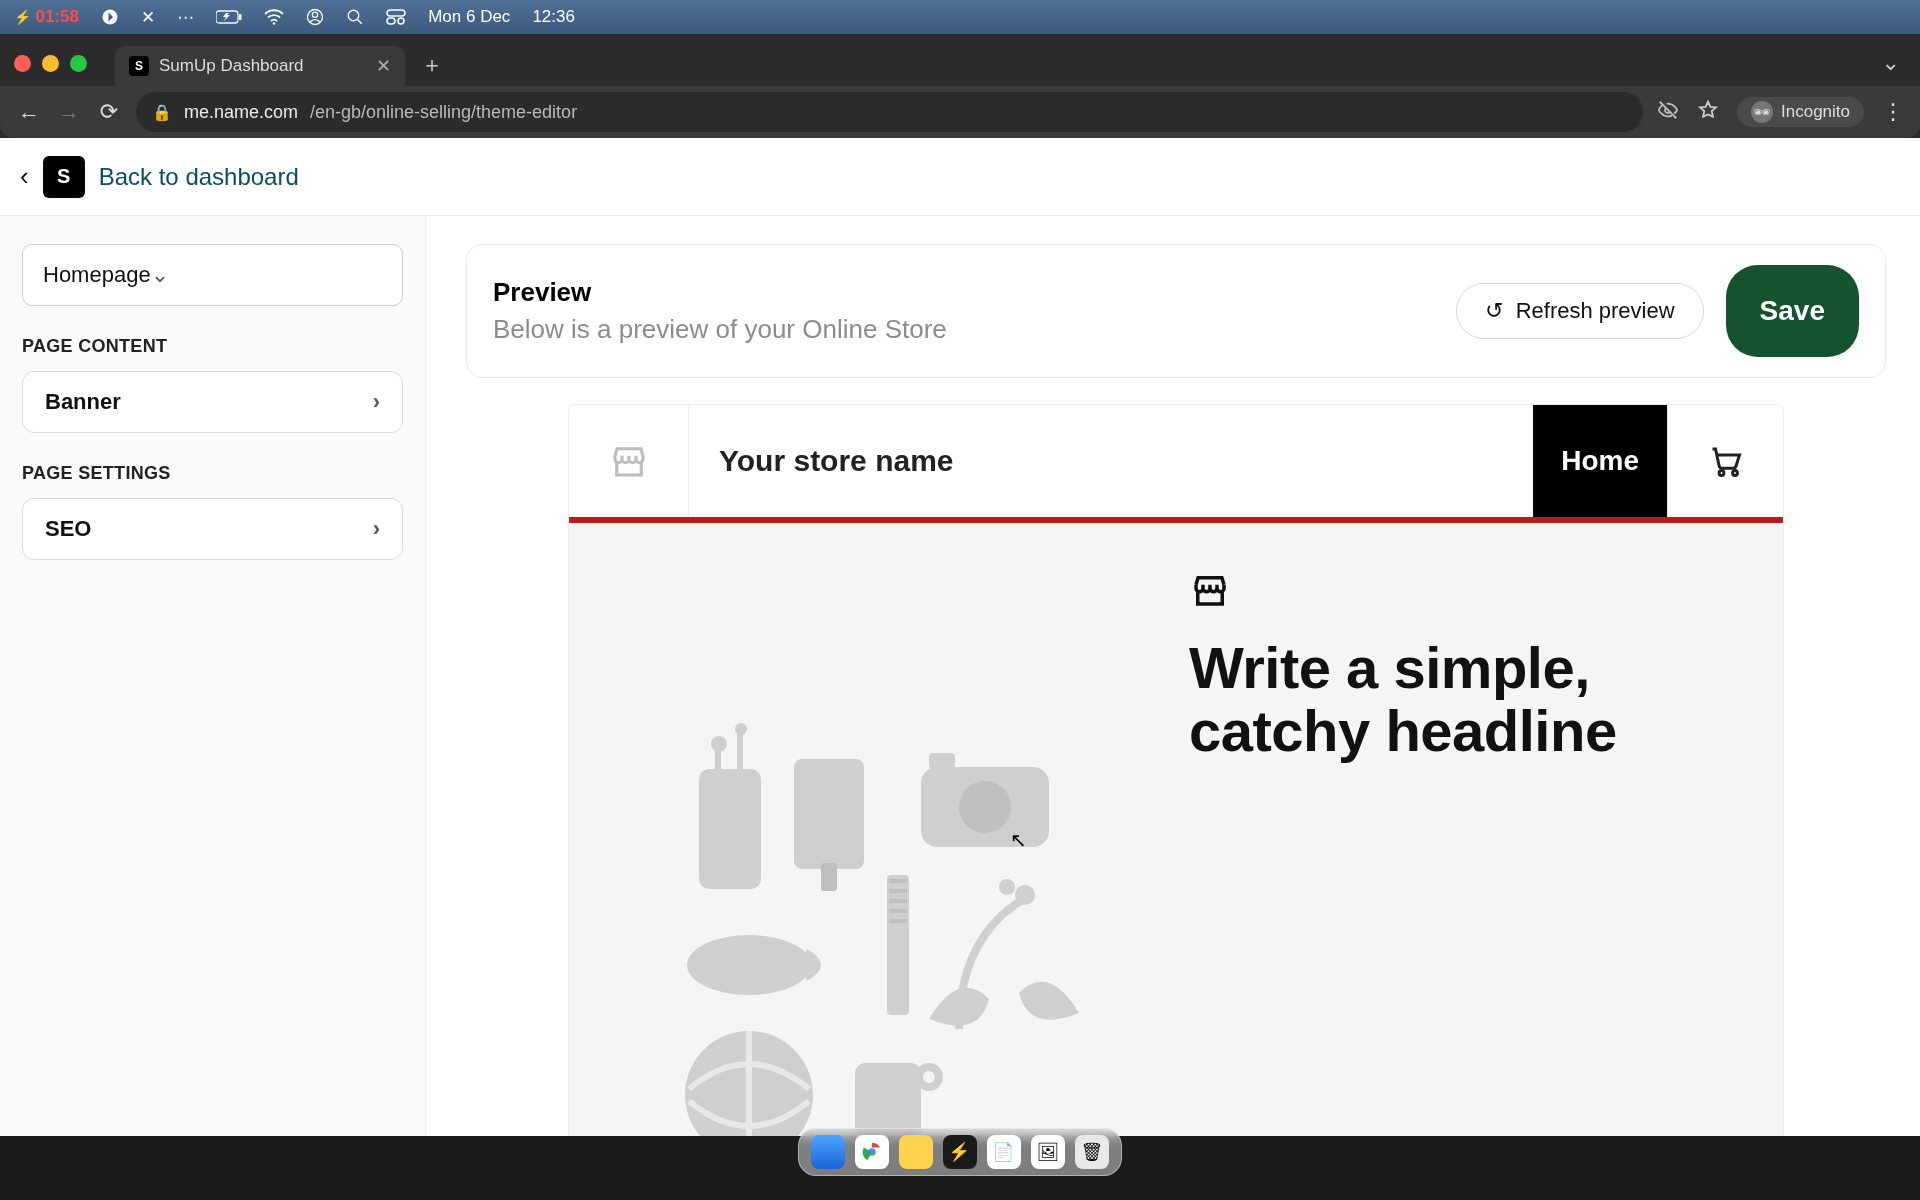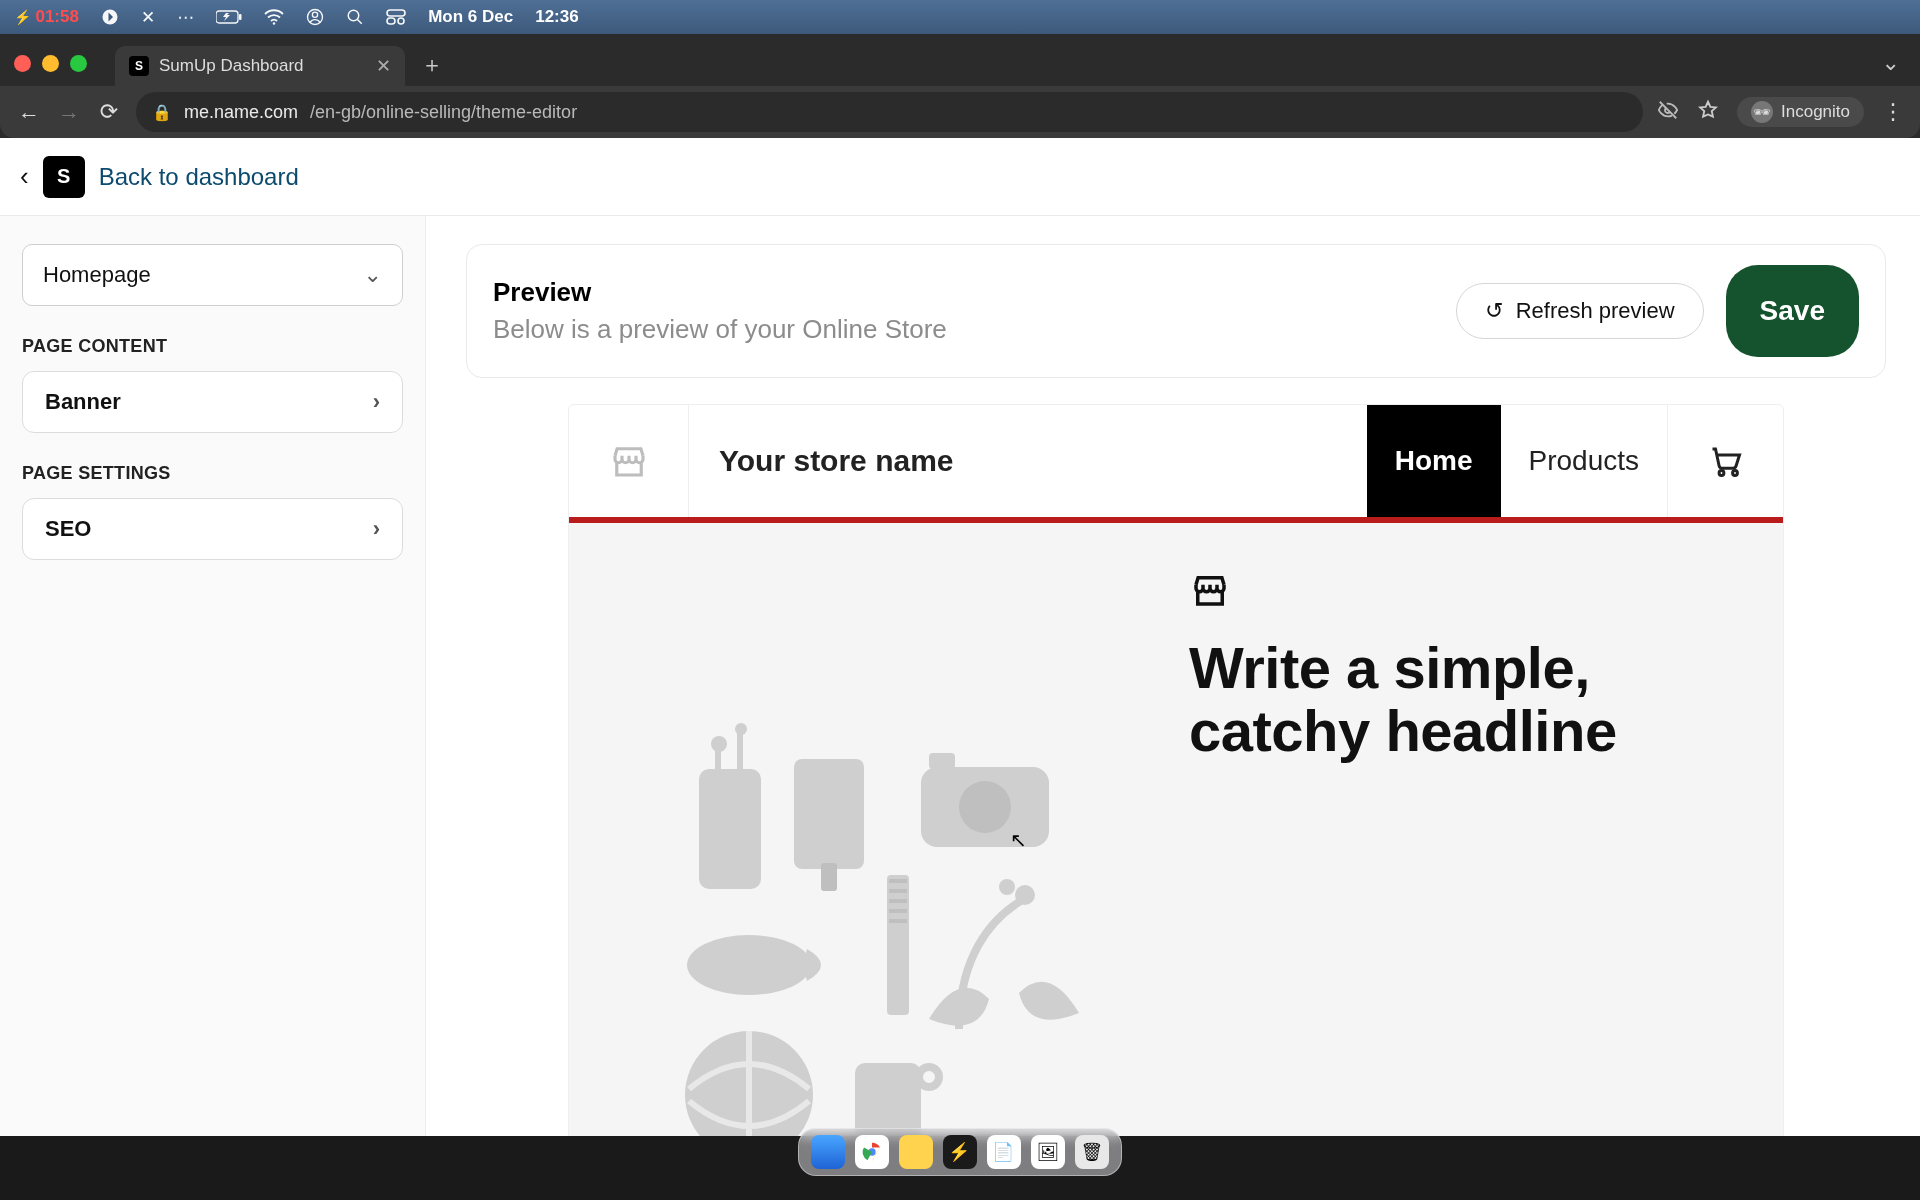--- a/index.html
+++ b/index.html
@@ -12,21 +12,21 @@
   display: flex; align-items: center; justify-content: space-between;
   padding: 0 14px; color: #fff; font-size: 18px;
 }
 .menubar-left, .menubar-right { display: flex; align-items: center; gap: 26px; }
 .menubar-left .apple { font-size: 22px; }
 .menubar-left .app { font-weight: 700; }
 .menubar-right { gap: 22px; font-size: 17px; }
 .menubar-right .battery { color: #ff4d4d; font-weight: 700; display:flex; align-items:center; gap:4px;}
 .menubar-right .battery .bolt{font-size:14px;}
 .menubar-right .icon { opacity: .95; display:inline-flex; align-items:center; }
-.menubar-right .clock { font-weight: 700; }
+.menubar-right .clock { font-weight: 400; }
 
 
 .chrome {
   background: #2b2b2b;
 }
 .tabstrip {
   height: 52px; display: flex; align-items: flex-end; padding: 0 14px; gap: 10px;
 }
 .traffic { display:flex; gap:11px; align-items:center; margin-right:18px; margin-bottom:14px;}
 .traffic span{ width:17px; height:17px; border-radius:50%; display:block;}
@@ -72,21 +72,21 @@
 .app-header .back-caret{ font-size:26px; color:#111;}
 .app-header .logo{ width:42px;height:42px; background:#000; border-radius:6px; display:flex;align-items:center;justify-content:center;color:#fff;font-weight:800;font-size:20px;}
 .app-header .title{ font-size:24px; font-weight:400; color:#0c4a6e;}
 
 .app-body{ display:flex; height: calc(100% - 78px);}
 .sidebar{
   width: 426px; border-right:1px solid #eee; padding: 28px 22px; background:#fafafa;
 }
 .select{
   border:1.5px solid #cfcfcf; border-radius:10px; height:62px; background:#fff;
-  display:flex; align-items:center; justify-content:space-between; padding:0 20px;
+  display:flex; align-items:center; padding:0 20px;
   font-size:22px; color:#111;
 }
 .section-label{ font-size:18px; font-weight:800; letter-spacing:.3px; color:#222; margin:30px 0 14px;}
 .card{
   border:1.5px solid #dcdcdc; border-radius:12px; height:62px; background:#fff;
   display:flex; align-items:center; justify-content:space-between; padding:0 22px;
   font-size:22px; font-weight:700; color:#111; margin-bottom:14px;
 }
 .card .chev, .select .chev{ font-size:22px; color:#555;}
 
@@ -327,21 +327,20 @@
           <div class="brandbox">
             <svg viewBox="0 0 24 24" fill="none" class="stroke-current" stroke-width="1.8">
               <path d="M4 9l1.2-4h13.6L20 9"></path>
                 <path d="M4 9v2a2 2 0 0 0 4 0V9m0 0v2a2 2 0 0 0 4 0V9m0 0v2a2 2 0 0 0 4 0V9m0 0v2a2 2 0 0 0 4 0V9"></path>
                 <path d="M5 13v7h14v-7"></path>
             </svg>
           </div>
           <div class="name">Your store name</div>
           <div class="nav">
             <div class="item active">Home</div>
-            <div class="item">Products</div>
           </div>
           <div class="cartbox">
             <svg viewBox="0 0 24 24" fill="none" class="stroke-current" stroke-width="2">
               <circle cx="9" cy="20" r="1.6"></circle>
                 <circle cx="18" cy="20" r="1.6"></circle>
               <path d="M3 4h2l2.4 11.2a2 2 0 0 0 2 1.6h7.3a2 2 0 0 0 2-1.5L21 8H6"></path>
             </svg>
           </div>
         </div>
 

